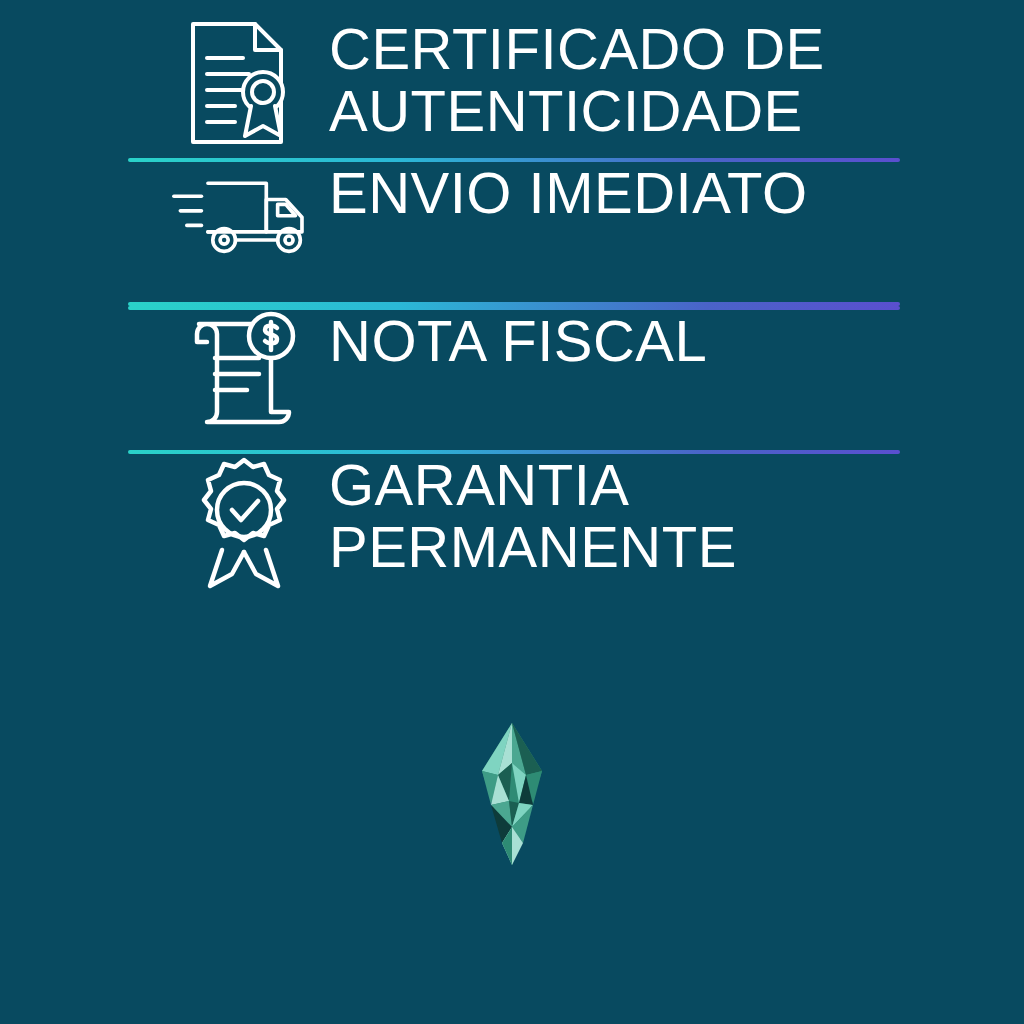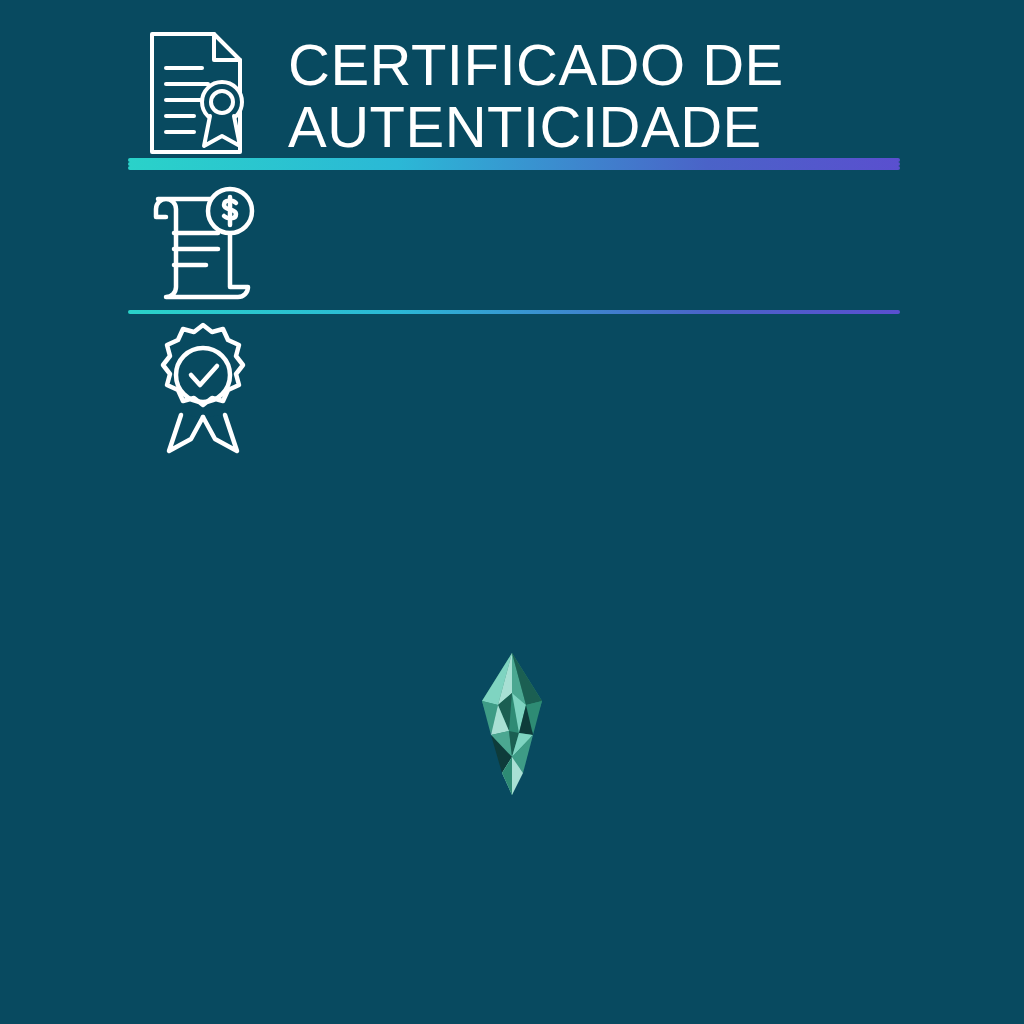--- a/index.html
+++ b/index.html
@@ -22,24 +22,25 @@
     flex-direction: column;
     box-sizing: border-box;
     padding: 18px 0 0 0;
   }
   .features {
     display: flex;
     flex-direction: column;
   }
   .feature-row {
     display: flex;
-    align-items: flex-end;
+    align-items: flex-start;
     min-height: 140px;
     padding-left: 128px;
     box-sizing: border-box;
+    margin-left: 41px;
   }
   .feature-icon {
     flex: 0 0 auto;
     width: 150px;
     display: flex;
     align-items: center;
     justify-content: center;
     color: #ffffff;
   }
   .feature-icon svg {
@@ -92,52 +93,73 @@
           <circle cx="78" cy="74" r="11"></circle>
           <path d="M66 88 l-6 30 l18 -10 l18 10 l-6 -30" fill="#084A60"></path>
         </svg>
       </div>
       <div class="feature-label two-line">CERTIFICADO DE
 AUTENTICIDADE</div>
     </div>
 
     <div class="divider"></div>
 
+    <div class="feature-row">
+      <div class="feature-icon">
+        <svg width="185" height="105" viewBox="0 0 185 105" fill="none" stroke="#ffffff" stroke-width="4.5" stroke-linecap="round" stroke-linejoin="round">
+          <path d="M48 14 h72 v60 h-72"></path>
+          <path d="M120 34 h24 l20 22 v18 h-44 z"></path>
+          <path d="M134 40 h10 l12 14 h-22 z"></path>
+          <circle cx="68" cy="84" r="14"></circle>
+          <circle cx="68" cy="84" r="5"></circle>
+          <circle cx="148" cy="84" r="14"></circle>
+          <circle cx="148" cy="84" r="5"></circle>
+          <line x1="48" y1="74" x2="54" y2="74"></line>
+          <line x1="82" y1="84" x2="134" y2="84"></line>
+          <line x1="6" y1="30" x2="40" y2="30"></line>
+          <line x1="14" y1="48" x2="40" y2="48"></line>
+          <line x1="22" y1="66" x2="40" y2="66"></line>
+        </svg>
+      </div>
+      <div class="feature-label">ENVIO IMEDIATO</div>
+    </div>
 
     <div class="divider"></div>
 
 
     <div class="divider"></div>
 
     <div class="feature-row">
       <div class="feature-icon">
         <svg width="130" height="125" viewBox="0 0 130 125" fill="none" stroke="#ffffff" stroke-width="4.5" stroke-linecap="round" stroke-linejoin="round">
           <path d="M20 14 h72 v88 h18 a10 10 0 0 1 -10 10 h-72 a10 10 0 0 0 10 -10 v-78 a10 10 0 0 0 -10 -10 a10 10 0 0 0 -10 10 v8 h10"></path>
           <line x1="36" y1="48" x2="80" y2="48"></line>
           <line x1="36" y1="64" x2="80" y2="64"></line>
           <line x1="36" y1="80" x2="68" y2="80"></line>
           <circle cx="92" cy="26" r="22" fill="#084A60"></circle>
           <path d="M98 18 c-3 -3 -12 -4 -12 2 c0 6 12 3 12 9 c0 6 -9 5 -12 2"></path>
           <line x1="92" y1="12" x2="92" y2="40"></line>
         </svg>
       </div>
+      <div class="feature-label">NOTA FISCAL</div>
     </div>
 
     <div class="divider"></div>
 
     <div class="feature-row">
       <div class="feature-icon">
         <svg width="120" height="135" viewBox="0 0 120 135" fill="none" stroke="#ffffff" stroke-width="4.5" stroke-linecap="round" stroke-linejoin="round">
           <path d="M60 6 l9 7 l11 -3 l5 11 l11 5 l-3 11 l7 9 l-7 9 l3 11 l-11 5 l-5 11 l-11 -3 l-9 7 l-9 -7 l-11 3 l-5 -11 l-11 -5 l3 -11 l-7 -9 l7 -9 l-3 -11 l11 -5 l5 -11 l11 3 z" fill="#084A60"></path>
           <circle cx="60" cy="56" r="27"></circle>
           <path d="M48 56 l9 10 l17 -19"></path>
           <path d="M38 96 l-12 36 l22 -12 l12 -22" fill="#084A60"></path>
           <path d="M82 96 l12 36 l-22 -12 l-12 -22" fill="#084A60"></path>
         </svg>
       </div>
+      <div class="feature-label">GARANTIA PERMANENTE</div>
     </div>
 
   </div>
 
   <div class="gem-wrap">
     <svg width="110" height="150" viewBox="0 0 110 150">
       <g>
         <path d="M55 4 L85 52 L55 146 L25 52 Z" fill="#2E8B74"></path>
         <path d="M55 4 L25 52 L41 56 Z" fill="#7FD4C1"></path>
         <path d="M55 4 L41 56 L55 44 Z" fill="#A8E0D4"></path>

